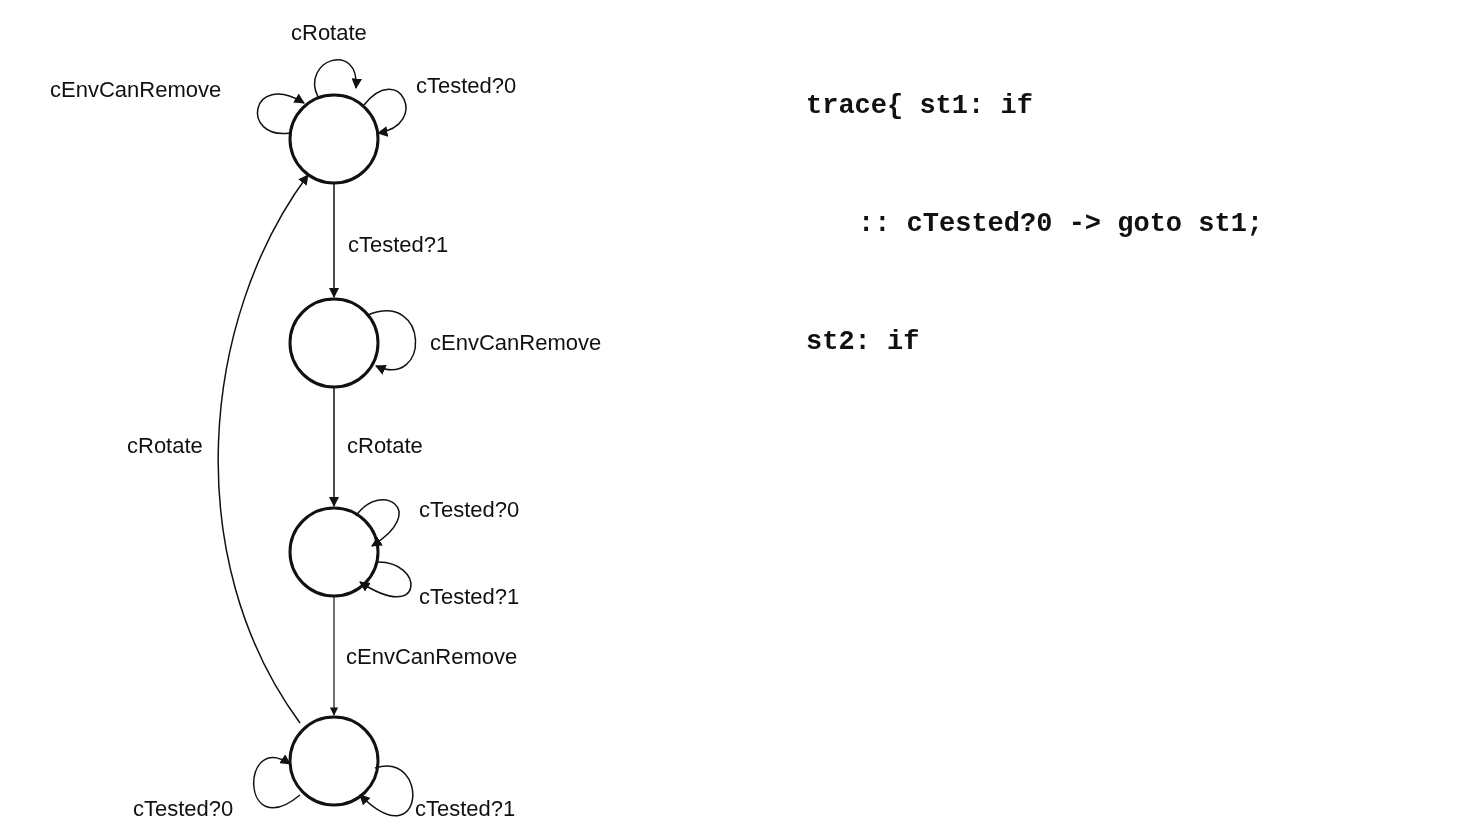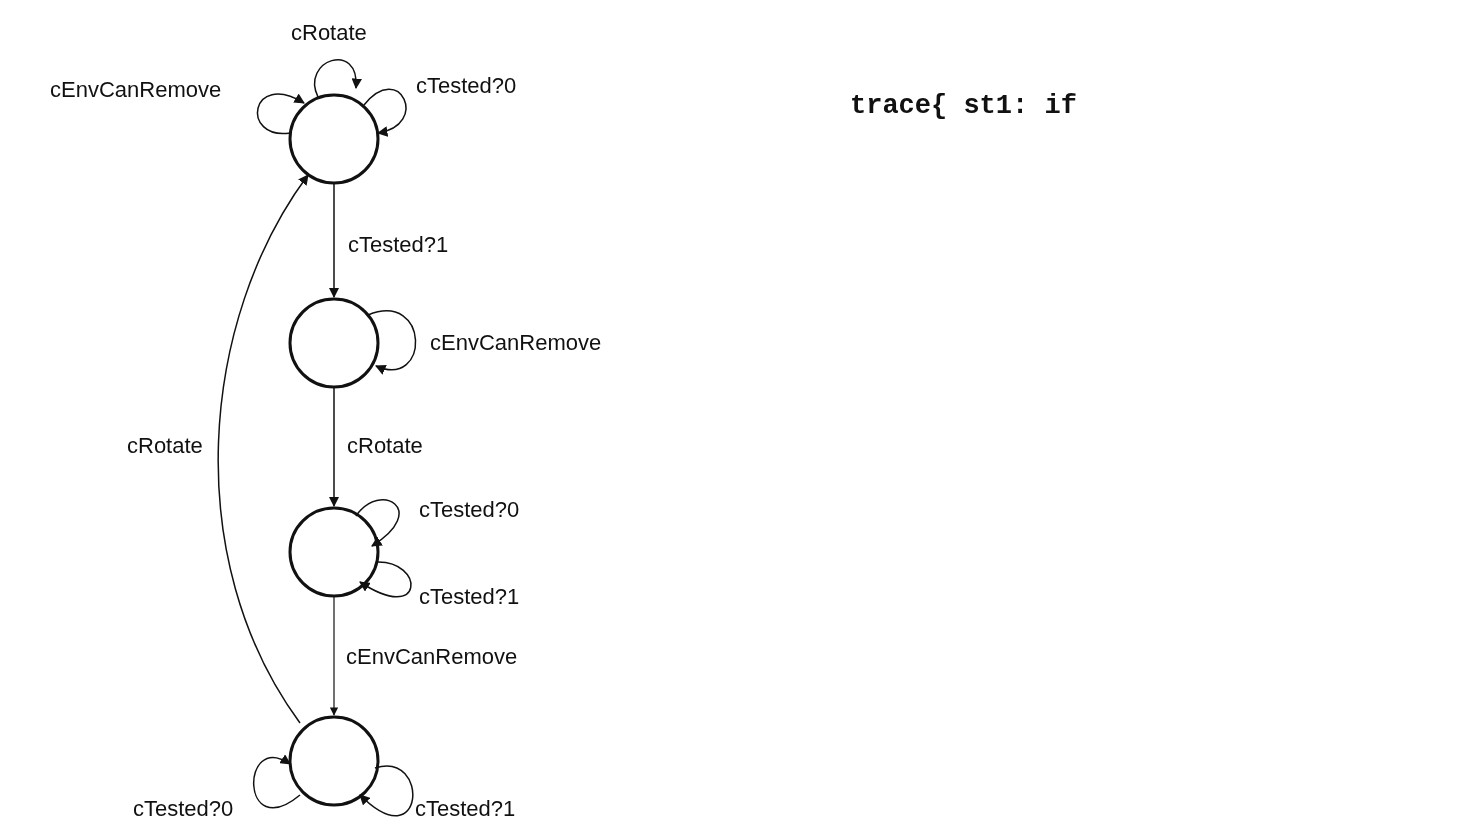--- a/index.html
+++ b/index.html
@@ -4,21 +4,21 @@
 <style>
   html, body { margin: 0; padding: 0; background: #ffffff; }
   body { width: 1484px; height: 837px; position: relative; overflow: hidden; }
   #diagram { position: absolute; left: 0; top: 0; width: 760px; height: 837px; }
   #diagram text { font-family: "Liberation Sans", sans-serif; font-size: 22px; fill: #111; }
   #code {
     position: absolute; left: 806px; top: 8px;
     font-family: "Liberation Mono", monospace; font-size: 27px; font-weight: bold;
     color: #111; line-height: 39.4px; white-space: pre; margin: 0;
   }
-  .code-line { display: block; height: 39.4px; margin-left: 44px; }
+  .code-line { display: block; height: 39.4px; }
   .ind { padding-left: 52px; }
 </style>
 </head>
 <body>
 
 <svg id="diagram" viewBox="0 0 760 837" xmlns="http://www.w3.org/2000/svg">
   <defs>
     <marker id="arr" viewBox="0 0 10 10" refX="9" refY="5" markerWidth="7" markerHeight="7" orient="auto-start-reverse">
       <path d="M0,0 L10,5 L0,10 z" fill="#111"></path>
     </marker>
@@ -58,20 +58,22 @@
   <text x="127" y="453">cRotate</text>
   <text x="419" y="517">cTested?0</text>
   <text x="419" y="604">cTested?1</text>
   <text x="346" y="664">cEnvCanRemove</text>
   <text x="133" y="816">cTested?0</text>
   <text x="415" y="816">cTested?1</text>
 </svg>
 
 <div id="code">
   <span class="code-line">trace{ st1: if</span>
+  <span class="code-line ind">:: cTested?0 -&gt; goto st1;</span>
+  <span class="code-line">st2: if</span>
   
   
   
   
   
   
   
   
   
   

